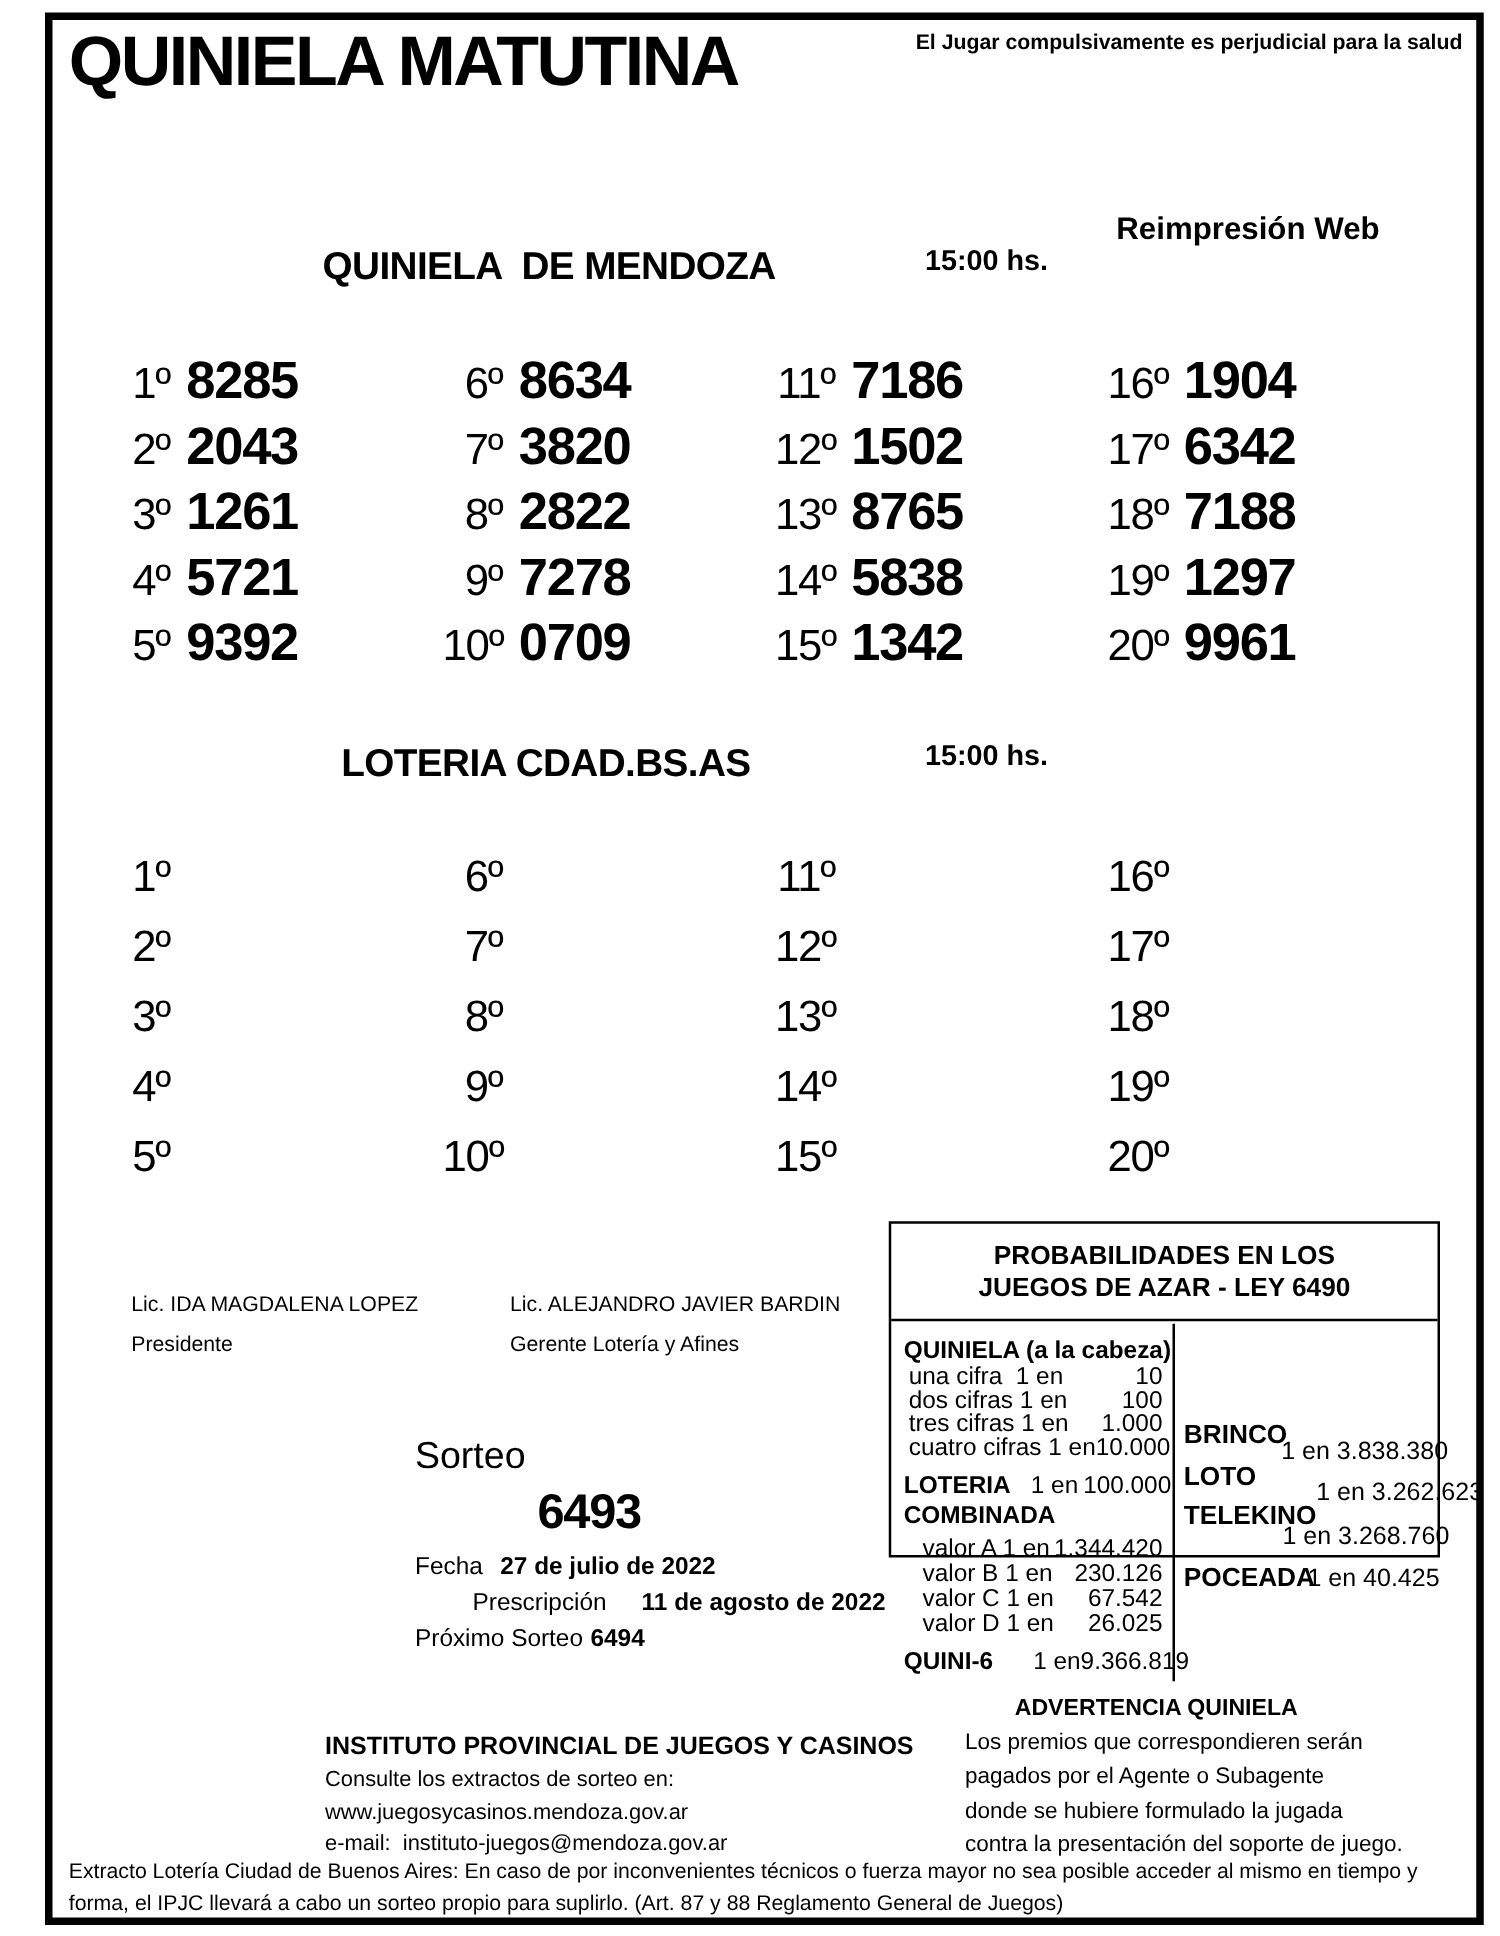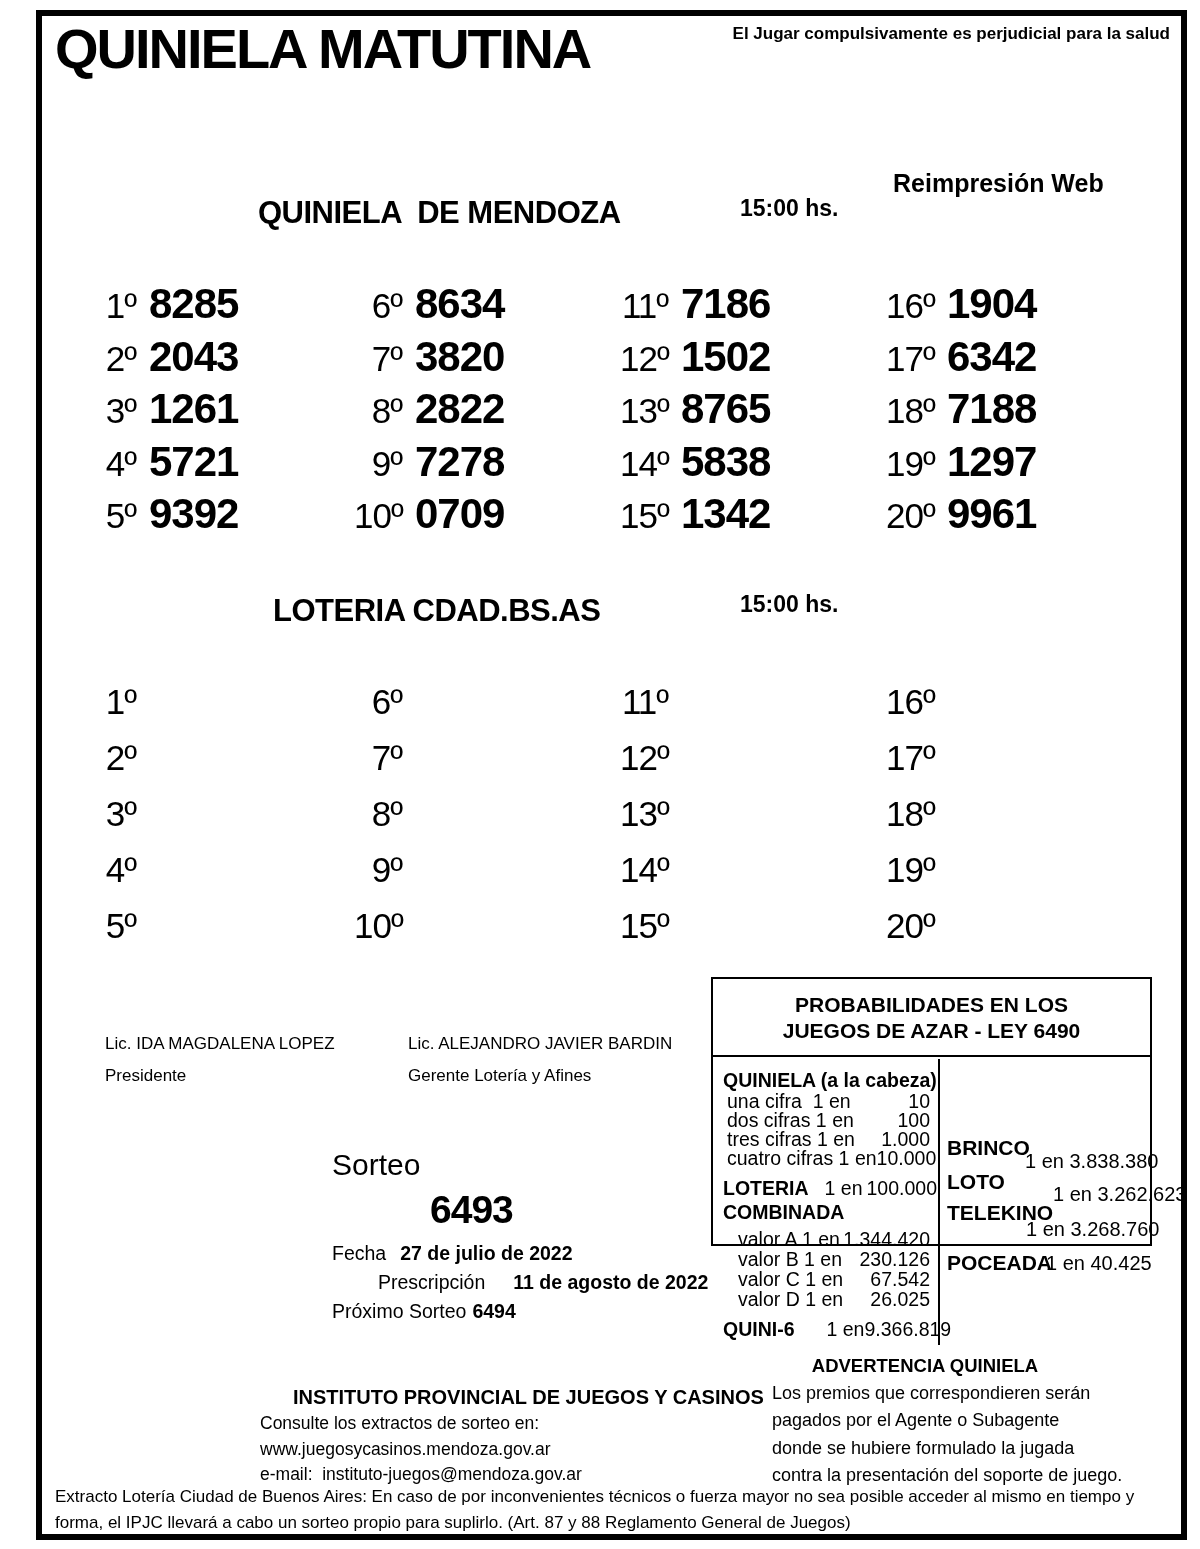--- a/index.html
+++ b/index.html
@@ -53,21 +53,21 @@
   .prob-divider { position:absolute; left:225px; top:80px; width:2px; height:286px; background:#000; }
   .prob-item { position:absolute; white-space:pre; font-size:19.5px; line-height:1; }
   .prob-bold { font-weight:bold; }
   .prob-flex { display:flex; justify-content:space-between; align-items:baseline; }
   .prob-group { display:flex; align-items:baseline; }
   .game-label { position:absolute; white-space:pre; font-size:21px; font-weight:bold; line-height:1; }
   .game-value { position:absolute; white-space:pre; font-size:20px; line-height:1; }
 
   .adv-title { left:740px; top:1356px; width:370px; text-align:center; font-size:18.5px; font-weight:bold; }
   .adv-line  { left:772px; font-size:18px; }
-  .inst-name { left:260px; top:1386px; font-size:20px; font-weight:bold;margin-left:33px; }
+  .inst-name { left:260px; top:1386px; font-size:20px; font-weight:bold; }
   .inst-line { left:260px; font-size:17.5px; }
   .footer-line { left:55px; font-size:17px; }
 </style>
 </head>
 <body>
 
 <div class="page">
   <div class="page-border"></div>
 
   <div class="abs main-title">QUINIELA MATUTINA</div>

